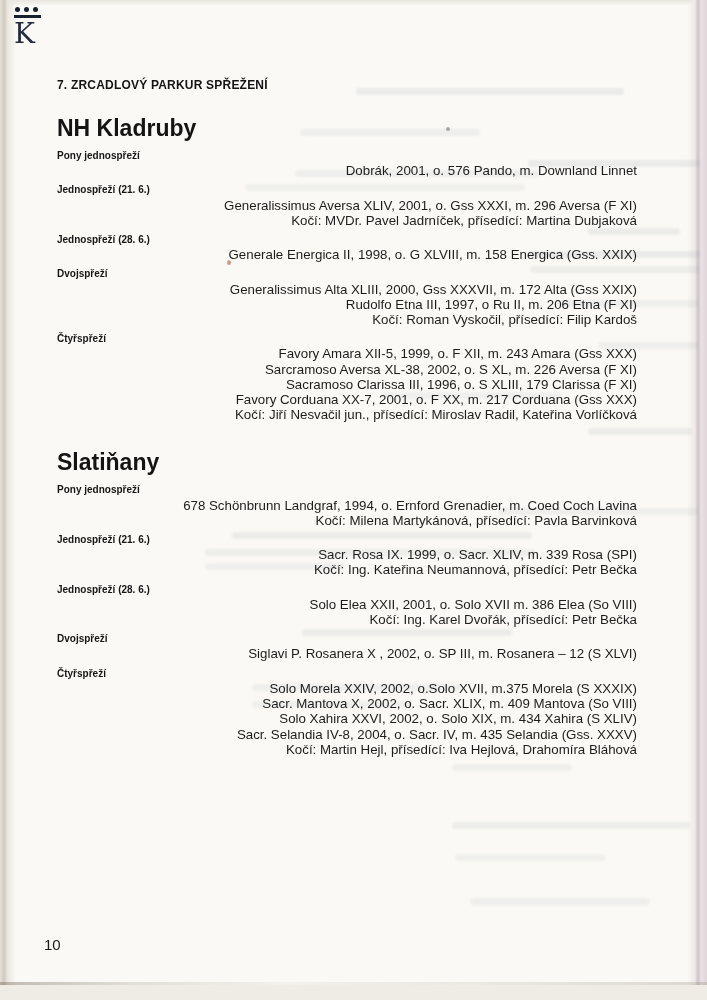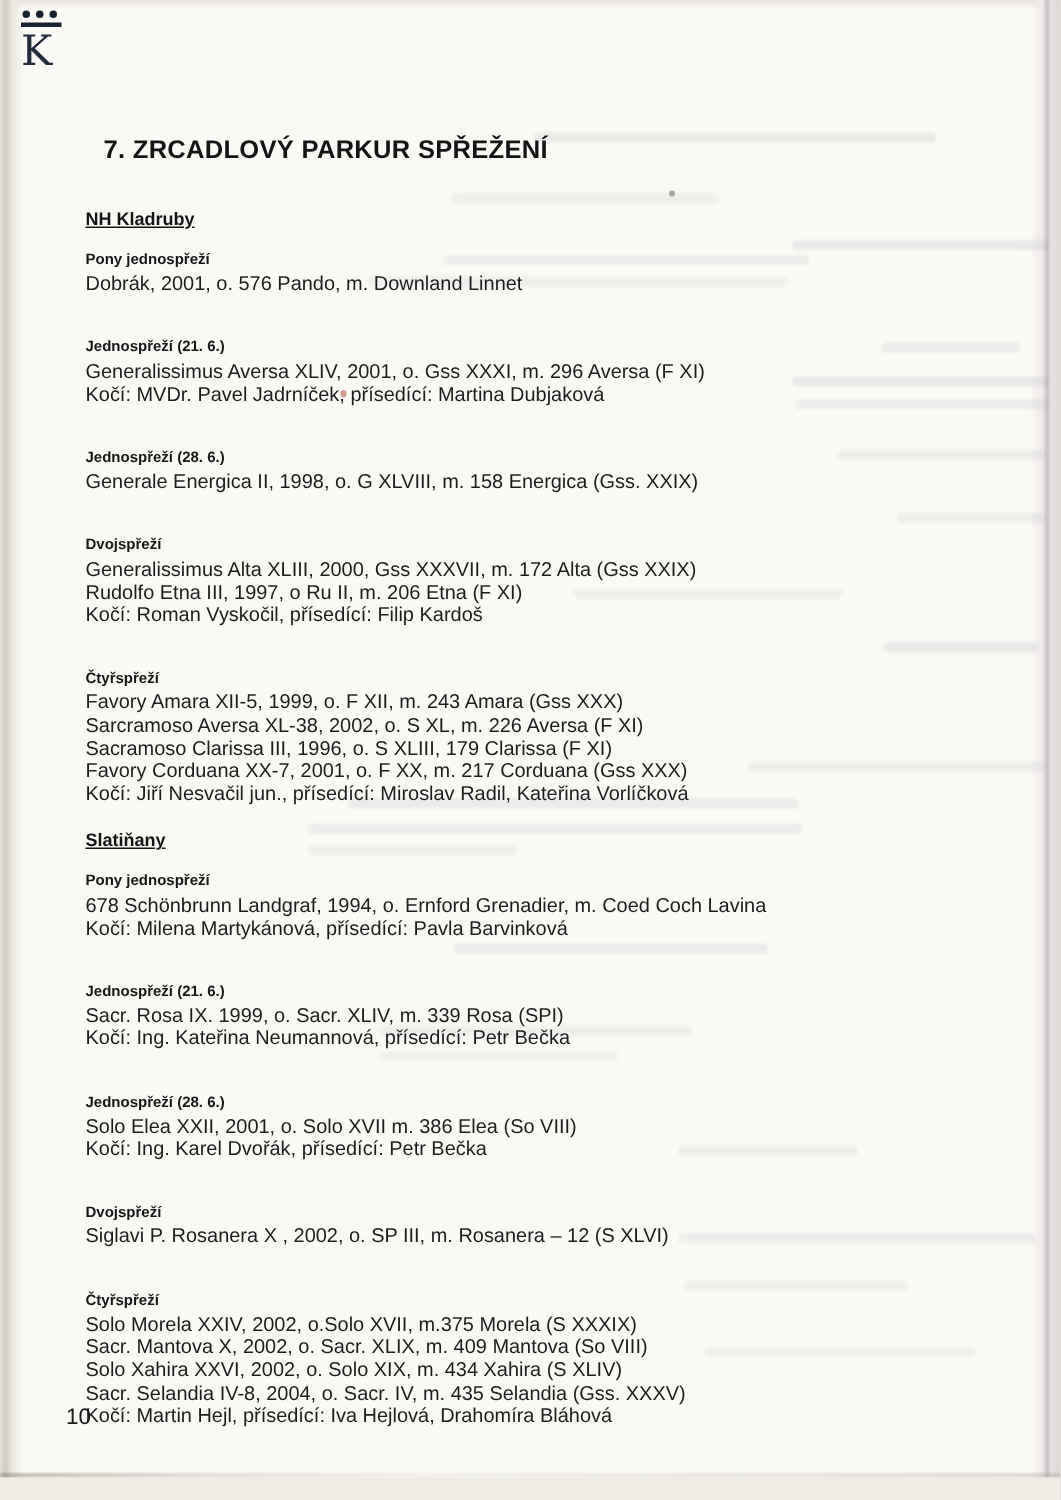--- a/index.html
+++ b/index.html
@@ -44,37 +44,36 @@
   .logo .dots{display:flex;gap:4px;justify-content:flex-start;padding-left:1px;}
   .logo .dot{width:5px;height:5px;border-radius:50%;background:#17212f;}
   .logo .bar{width:27px;height:3px;background:#17212f;margin-top:3px;}
   .logo .letter{
     font-family:"DejaVu Serif","Liberation Serif",serif;
     font-size:28px;line-height:30px;color:#232c3b;margin-top:1px;
   }
   
   .content{position:absolute;left:57px;top:78px;width:580px;}
   .title{
-    font-size:17px;font-weight:bold;letter-spacing:.2px;margin:12px;
+    font-size:12px;font-weight:bold;letter-spacing:.2px;margin:0;
     color:#141414;
   }
   .section{margin:0;}
   .section-name{
-    font-size:12px;font-weight:bold;margin:24px 0 0 0;line-height:24px;
+    font-size:23px;font-weight:bold;margin:24px 0 0 0;line-height:24px;
     color:#141414;
-    text-decoration:underline;
-  }
-  .section-name.second{margin-top:12px;}
-  .group{margin-top:28px;}
+  }
+  .section-name.second{margin-top:28px;}
+  .group{margin-top:4px;}
   .group.first{margin-top:8px;}
   .group h3{
     font-size:10px;font-weight:bold;margin:0;line-height:15.2px;color:#161616;
   }
   .group p{
-    font-size:13.3px;margin:0;line-height:15.2px;color:#1d1d1d;
+    font-size:13.3px;margin:0;line-height:15.2px;color:#1d1d1d;text-align:right;
   }
   .page-number{
     position:absolute;left:44px;top:936px;font-size:15px;color:#1a1a1a;
   }
   
   .ghost{
     position:absolute;height:7px;border-radius:3px;
     background:#717d8c;filter:blur(1.1px);pointer-events:none;
   }
   .speck{position:absolute;border-radius:50%;pointer-events:none;}

